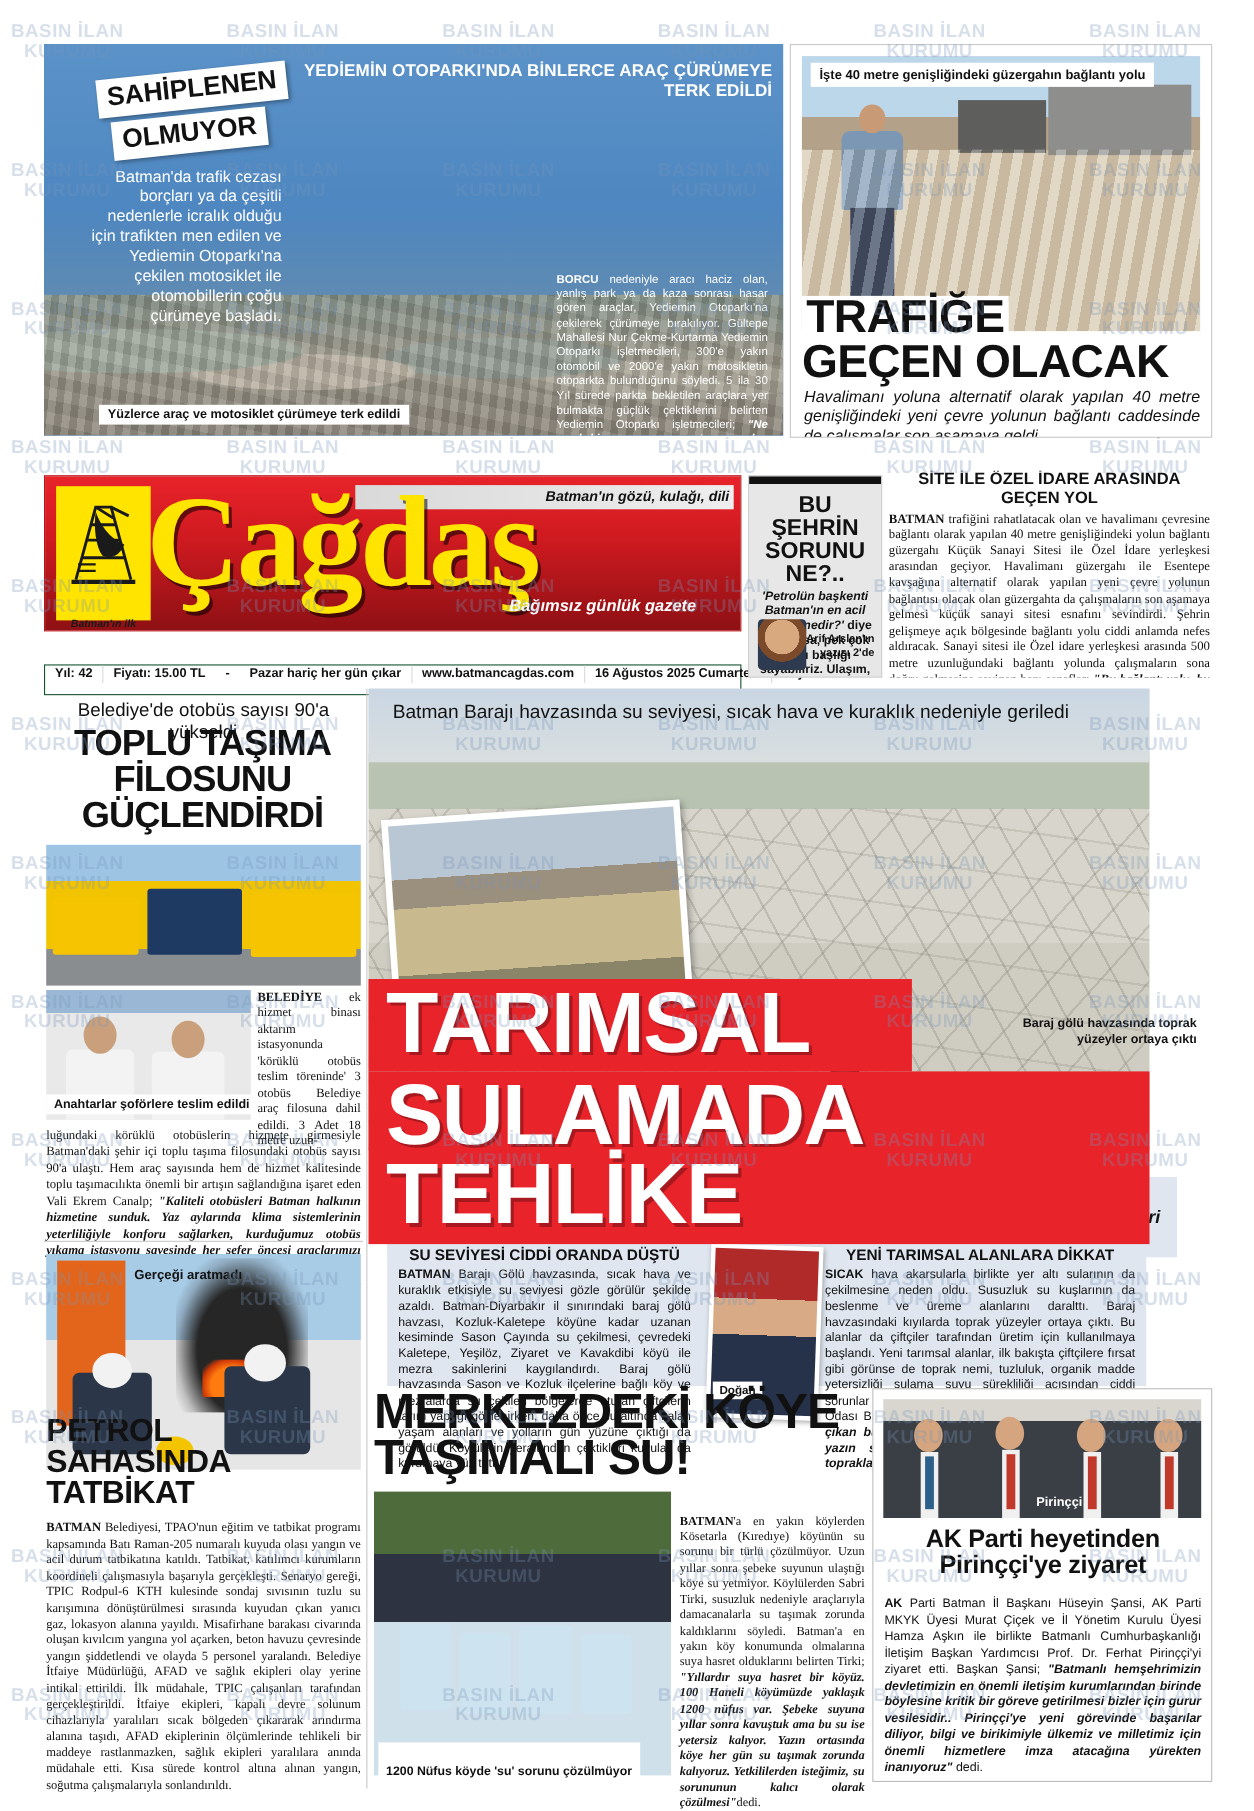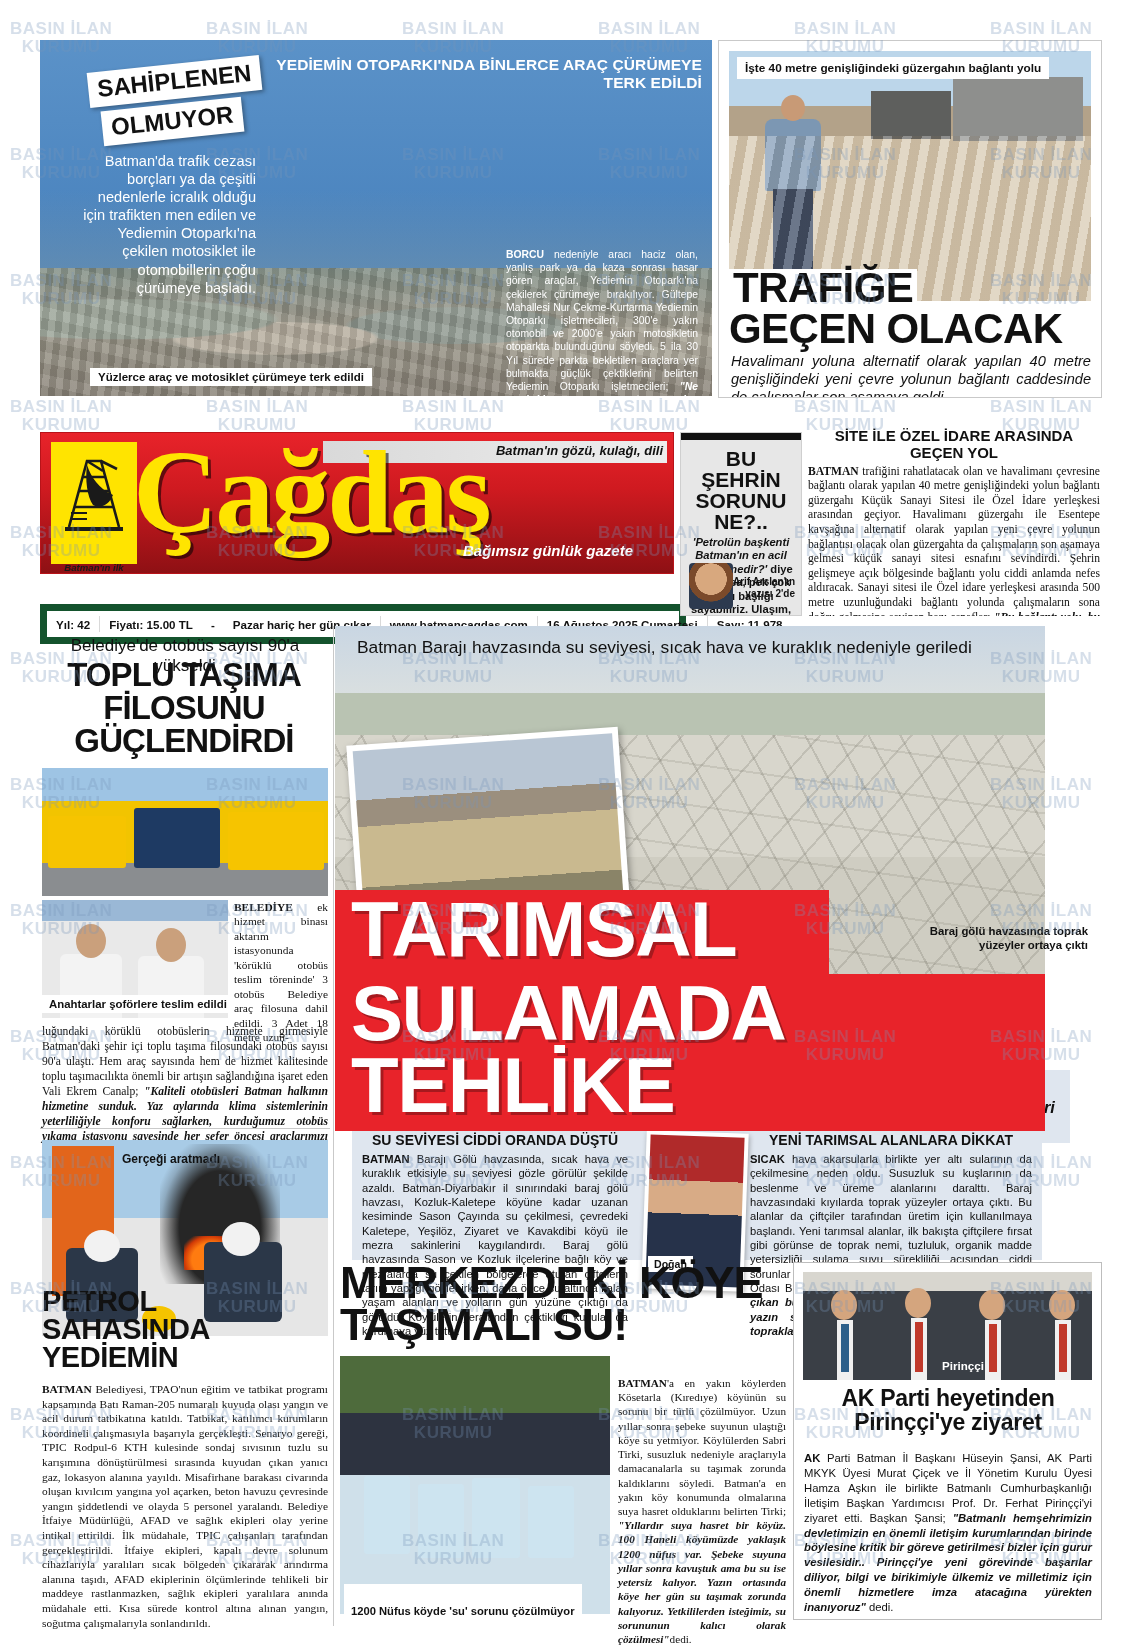--- a/index.html
+++ b/index.html
@@ -141,21 +141,21 @@
   .mh-slogan{
     position:absolute;right:10px;top:10px;color:#111;font-size:13px;
     font-weight:700;font-style:italic;z-index:3;
   }
   .mh-sub{
     position:absolute;right:40px;bottom:14px;color:#fff;font-size:15px;
     font-weight:700;font-style:italic;z-index:3;
   }
   .infobar{
     position:absolute;left:40px;top:604px;width:632px;height:26px;
-    border:7px solid #14532d;display:flex;align-items:center;
+    border:1px solid #14532d;display:flex;align-items:flex-start;
     font-size:11.6px;font-weight:700;color:#111;
   }
   .infobar span{padding:0 9px;white-space:nowrap;}
   .infobar .sep{border-left:1px solid #d9d9d9;height:16px;padding:0;}
   .infobar .grow{flex:1;}
 
   
   .col-op{
     position:absolute;left:680px;top:432px;width:120px;height:182px;
     background:#e7e7e7;border:1px solid #cfcfcf;overflow:hidden;
@@ -528,21 +528,21 @@
     <div class="fm" style="left:24px;width:72px;height:74px;"></div>
     <div class="helmet" style="left:42px;bottom:74px;width:36px;height:32px;"></div>
     <div class="fm" style="left:162px;width:78px;height:80px;"></div>
     <div class="helmet" style="left:180px;bottom:80px;width:38px;height:34px;"></div>
     <div class="helmet" style="left:100px;bottom:4px;width:34px;height:26px;background:#f5c400;"></div>
   </div>
   <div class="pet-cap">Gerçeği aratmadı</div>
   <div class="pet-head">
     <div>PETROL</div>
     <div>SAHASINDA</div>
-    <div>YEDİEMİN</div>
+    <div>TATBİKAT</div>
   </div>
   <div class="pet-body">
     <b>BATMAN</b><span> Belediyesi, TPAO'nun eğitim ve tatbikat programı kapsamında Batı Raman-205 numaralı kuyuda olası yangın ve acil durum tatbikatına katıldı. Tatbikat, katılımcı kurumların koordineli çalışmasıyla başarıyla gerçekleşti. Senaryo gereği, TPIC Rodpul-6 KTH kulesinde sondaj sıvısının tuzlu su karışımına dönüştürülmesi sırasında kuyudan çıkan yanıcı gaz, lokasyon alanına yayıldı. Misafirhane barakası civarında oluşan kıvılcım yangına yol açarken, beton havuzu çevresinde yangın şiddetlendi ve olayda 5 personel yaralandı. Belediye İtfaiye Müdürlüğü, AFAD ve sağlık ekipleri olay yerine intikal ettirildi. İlk müdahale, TPIC çalışanları tarafından gerçekleştirildi. İtfaiye ekipleri, kapalı devre solunum cihazlarıyla yaralıları sıcak bölgeden çıkararak arındırma alanına taşıdı, AFAD ekiplerinin ölçümlerinde tehlikeli bir maddeye rastlanmazken, sağlık ekipleri yaralılara anında müdahale etti. Kısa sürede kontrol altına alınan yangın, soğutma çalışmalarıyla sonlandırıldı.</span>
   </div>
 
   <div class="dam">
     <div class="dam-sky"></div>
     <div class="dam-pipe"></div>
   </div>
   <div class="dam-band" style="position:absolute;left:335px;top:634px;">Batman Barajı havzasında su seviyesi, sıcak hava ve kuraklık nedeniyle geriledi</div>

